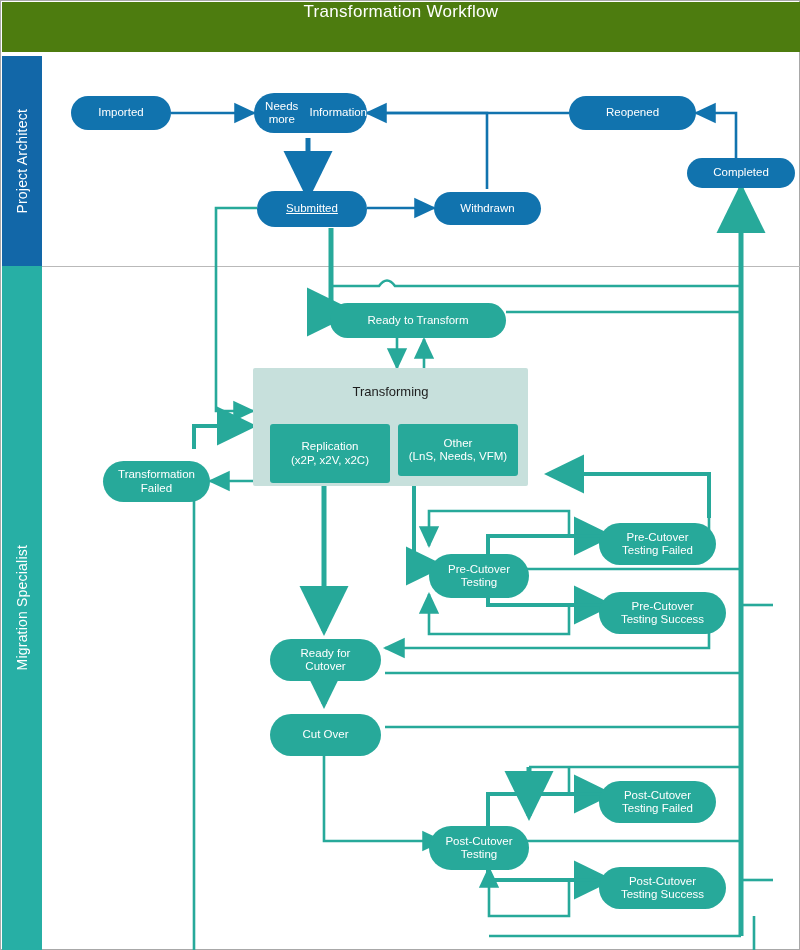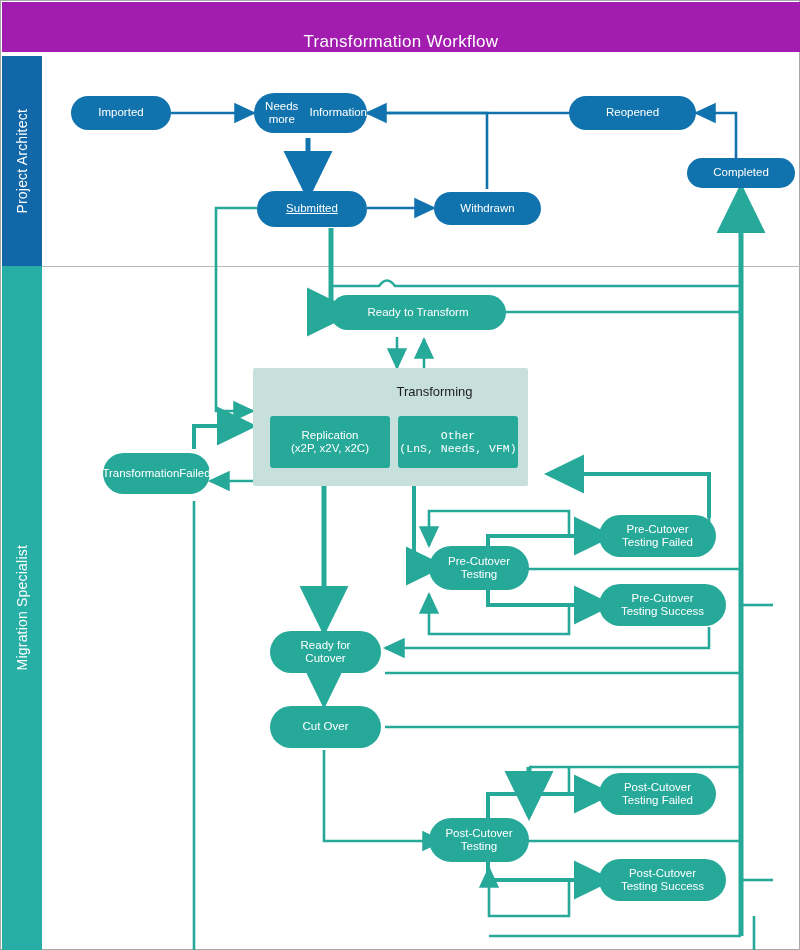--- a/index.html
+++ b/index.html
@@ -1,42 +1,42 @@
 <!DOCTYPE html>
 <html><head>
 <meta charset="utf-8">
 <style>
   html,body{margin:0;padding:0;background:#ffffff;}
   body{width:800px;height:950px;overflow:hidden;
        font-family:"Liberation Sans","DejaVu Sans",sans-serif;}
   #root{position:relative;width:800px;height:950px;box-sizing:border-box;
         border:1px solid #a8a8a8;background:#ffffff;}
   #title-bar{position:absolute;left:1px;top:1px;width:798px;height:50px;
-             background:#a21caf;display:flex;align-items:flex-end;justify-content:center;}
+             background:#4d7c0f;display:flex;align-items:flex-start;justify-content:center;}
   #title-bar .t{color:#ffffff;font-size:17px;letter-spacing:.3px;}
   .lane{position:absolute;left:1px;width:40px;display:flex;align-items:center;
         justify-content:center;}
   .lane .v{writing-mode:vertical-rl;transform:rotate(180deg);color:#fff;
            font-size:14px;letter-spacing:.2px;white-space:nowrap;}
   #lane-pa{top:55px;height:210px;background:#1267A8;}
   #lane-ms{top:265px;height:684px;background:#27AFA5;}
   #lane-divider{position:absolute;left:41px;top:265px;width:758px;height:1px;
                 background:#b9b9b9;}
   #canvas{position:absolute;left:41px;top:55px;width:758px;height:894px;}
   svg{position:absolute;left:0;top:0;overflow:visible;}
   .node{position:absolute;box-sizing:border-box;display:flex;align-items:center;
         justify-content:center;text-align:center;color:#ffffff;line-height:1.15;
         border-radius:999px;z-index:5;}
   .node.blue{background:#1173AE;}
-  .node.teal{background:#27A99A;}
+  .node.teal{background:#27A99A;margin-top:8px;}
   .node.sq{border-radius:3px;}
   .n1{font-size:11.5px;}
   #grp-transforming{position:absolute;background:#C7E0DC;border-radius:2px;z-index:3;}
   #grp-title{position:absolute;color:#1d1d1d;font-size:13px;text-align:center;
-             width:100%;z-index:6;padding-left:44px;}
+             width:100%;z-index:6;}
 </style>
 </head>
 <body>
 
 <div id="root">
 
   <div id="title-bar">
     <div class="t">Transformation Workflow</div>
   </div>
 
@@ -147,25 +147,25 @@
 
         <path d="M731,824 L699,824"></path>
 
         <path d="M699,880 L699,860 L699,132" stroke-width="5" marker-end="url(#atb)"></path>
         <path d="M699,880 L447,880"></path>
       </g>
     </svg>
 
     <div id="grp-transforming" style="left:211px;top:312px;width:275px;height:118px;">
       <div id="grp-title" style="top:16px;">Transforming</div>
-      <div class="node teal sq n1" style="left:17px;top:48px;width:120px;height:52px;flex-direction:column;">
+      <div class="node teal sq n1" style="left:17px;top:48px;width:120px;height:59px;flex-direction:column;">
         <span>Replication</span>
         <span>(x2P, x2V, x2C)</span>
       </div>
-      <div class="node teal sq n1" style="left:145px;top:48px;width:120px;height:52px;flex-direction:column;font-family:Liberation Mono, monospace;">
+      <div class="node teal sq n1" style="left:145px;top:48px;width:120px;height:52px;flex-direction:column;">
         <span>Other</span>
         <span>(LnS, Needs, VFM)</span>
       </div>
     </div>
 
     <div class="node blue n1" style="left:29px;top:40px;width:100px;height:34px;">Imported</div>
 
     <div class="node blue n1" style="left:212px;top:37px;width:113px;height:40px;flex-direction:row;">
       <span>Needs more</span>
       <span>Information</span>
@@ -174,21 +174,21 @@
     <div class="node blue n1" style="left:527px;top:40px;width:127px;height:34px;">Reopened</div>
 
     <div class="node blue n1" style="left:645px;top:102px;width:108px;height:30px;">Completed</div>
 
     <div class="node blue n1" style="left:215px;top:135px;width:110px;height:36px;text-decoration:underline;">Submitted</div>
 
     <div class="node blue n1" style="left:392px;top:136px;width:107px;height:33px;">Withdrawn</div>
 
     <div class="node teal n1" style="left:288px;top:239px;width:176px;height:35px;">Ready to Transform</div>
 
-    <div class="node teal n1" style="left:61px;top:397px;width:107px;height:41px;flex-direction:row;">
+    <div class="node teal n1" style="left:61px;top:397px;width:107px;height:41px;flex-direction:column;">
       <span>Transformation</span>
       <span>Failed</span>
     </div>
 
     <div class="node teal n1" style="left:387px;top:490px;width:100px;height:44px;flex-direction:column;">
       <span>Pre-Cutover</span>
       <span>Testing</span>
     </div>
 
     <div class="node teal n1" style="left:557px;top:459px;width:117px;height:42px;flex-direction:column;">

